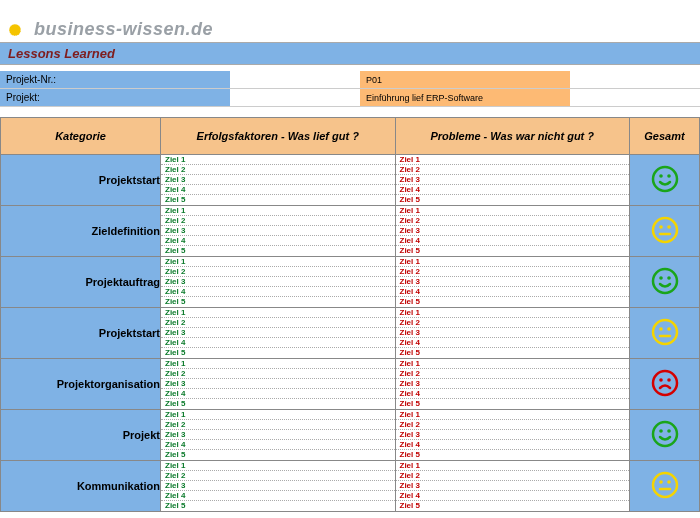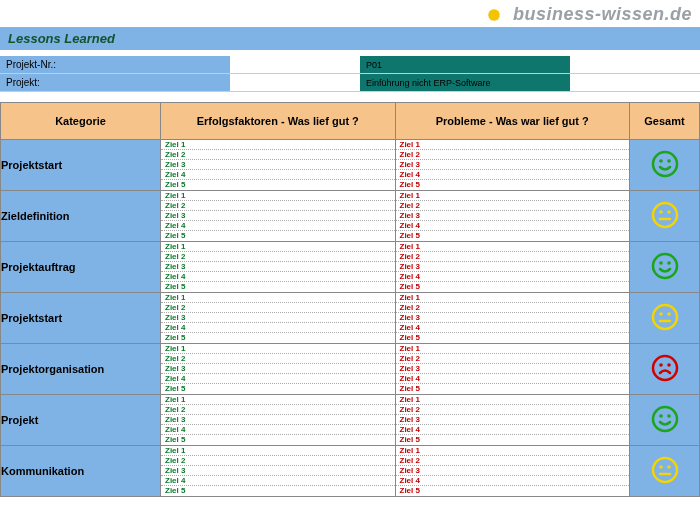--- a/index.html
+++ b/index.html
@@ -1,31 +1,31 @@
 <!DOCTYPE html>
 <html><head>
 <meta charset="utf-8">
 <style>
   * { box-sizing: border-box; margin: 0; padding: 0; }
   body { font-family: Arial, sans-serif; font-size: 10px; background: #fff; width: 700px; }
-  .header { padding: 4px 8px 2px 8px; display: flex; align-items: center; gap: 12px; justify-content: flex-end; }
+  .header { padding: 19px 8px 2px 8px; display: flex; align-items: center; gap: 12px; }
   .logo-dot { width: 14px; height: 14px; display: inline-block; }
   .brand { font-style: italic; color: #9aa0a6; font-size: 18px; font-weight: bold; letter-spacing: 0.5px; }
-  .title-bar { background: #7fb2e5; padding: 3px 8px; font-weight: bold; font-style: italic; color: #14532d; font-size: 13px; border-top: 1px solid #aaa; border-bottom: 1px solid #aaa;}
+  .title-bar { background: #7fb2e5; padding: 3px 8px; font-weight: bold; font-style: italic; color: #7f1d1d; font-size: 13px; border-top: 1px solid #aaa; border-bottom: 1px solid #aaa;}
   .meta { width: 100%; border-collapse: collapse; margin-top: 6px; }
   .meta td { padding: 3px 6px; font-size: 10px; border-bottom: 1px solid #ccc; height: 15px;}
   .meta .lbl { width: 230px; background: #7fb2e5; }
-  .meta .val { width: 210px; background: #0f766e; font-size:9px;}
+  .meta .val { width: 210px; background: #fdba74; font-size:9px;}
   .meta .sp  { background: #fff; }
   .main { width: 100%; border-collapse: collapse; margin-top: 10px; table-layout: fixed; }
-  .main th { background: #f6c38b; font-weight: bold; font-size: 11px; padding: 12px 4px; border: 1px solid #888; }
+  .main th { background: #f6c38b; font-weight: bold; font-size: 11px; padding: 12px 4px; border: 1px solid #888; font-style: italic; }
   .main th.cat { width: 160px; }
   .main th.ges { width: 70px; }
   .main td { border: 1px solid #888; vertical-align: top; padding: 0; }
-  .catcell { background: #7fb2e5; text-align: left; font-weight: bold; font-size: 11px; vertical-align: middle !important; }
+  .catcell { background: #7fb2e5; text-align: right; font-weight: bold; font-size: 11px; vertical-align: middle !important; }
   .gescell { background: #7fb2e5; text-align: center; vertical-align: middle !important; }
   .ziel-list { font-size: 8px; font-weight: bold; line-height: 1; }
   .ziel-list .z { padding: 0 4px; border-bottom: 1px dotted #aaa; height:10px; display:flex; align-items:center;}
   .ziel-list .z:last-child { border-bottom: none; }
   .good .z { color: #0a7a2a; }
   .bad .z  { color: #c00000; }
   .smile { width: 28px; height: 28px; display: inline-block; }
 </style>
 </head>
 <body>
@@ -46,32 +46,32 @@
     <tbody id="meta-body">
       <tr>
         <td class="lbl">Projekt-Nr.:</td>
         <td class="sp"></td>
         <td class="val">P01</td>
         <td class="sp"></td>
       </tr>
       <tr>
         <td class="lbl">Projekt:</td>
         <td class="sp"></td>
-        <td class="val">Einführung nicht ERP-Software</td>
+        <td class="val">Einführung lief ERP-Software</td>
         <td class="sp"></td>
       </tr>
     </tbody>
   </table>
 
 <table class="main">
   <thead>
     <tr>
       <th class="cat">Kategorie</th>
       <th>Erfolgsfaktoren - Was lief gut ?</th>
-      <th>Probleme - Was war lief gut ?</th>
+      <th>Probleme - Was war nicht gut ?</th>
       <th class="ges">Gesamt</th>
     </tr>
   </thead>
   <tbody id="main-body">
       <tr>
         <td class="catcell">Projektstart</td>
         <td>
           <div class="ziel-list good">
             <div class="z">Ziel 1</div>
             <div class="z">Ziel 2</div>

